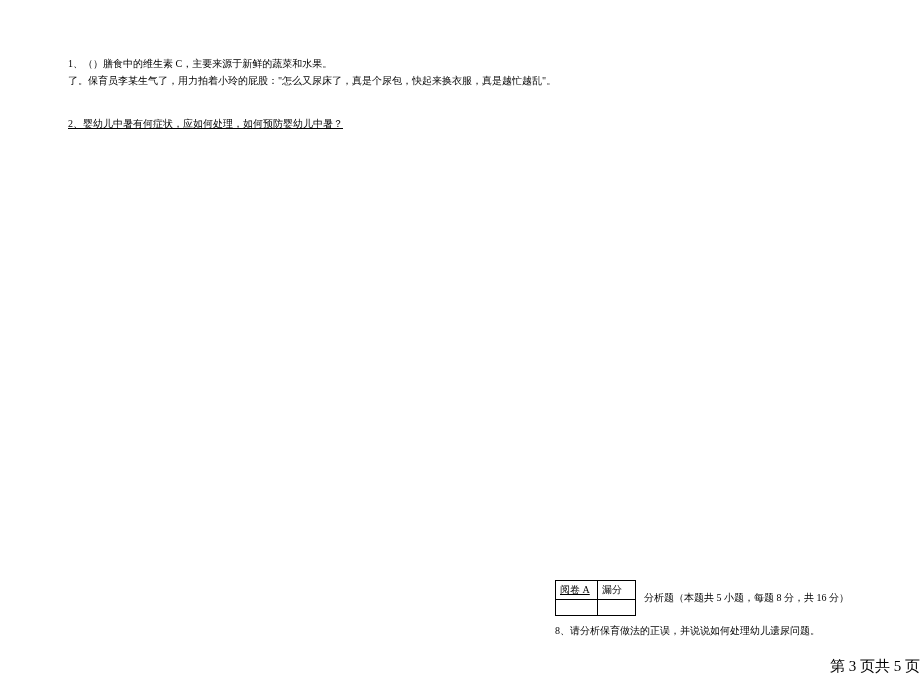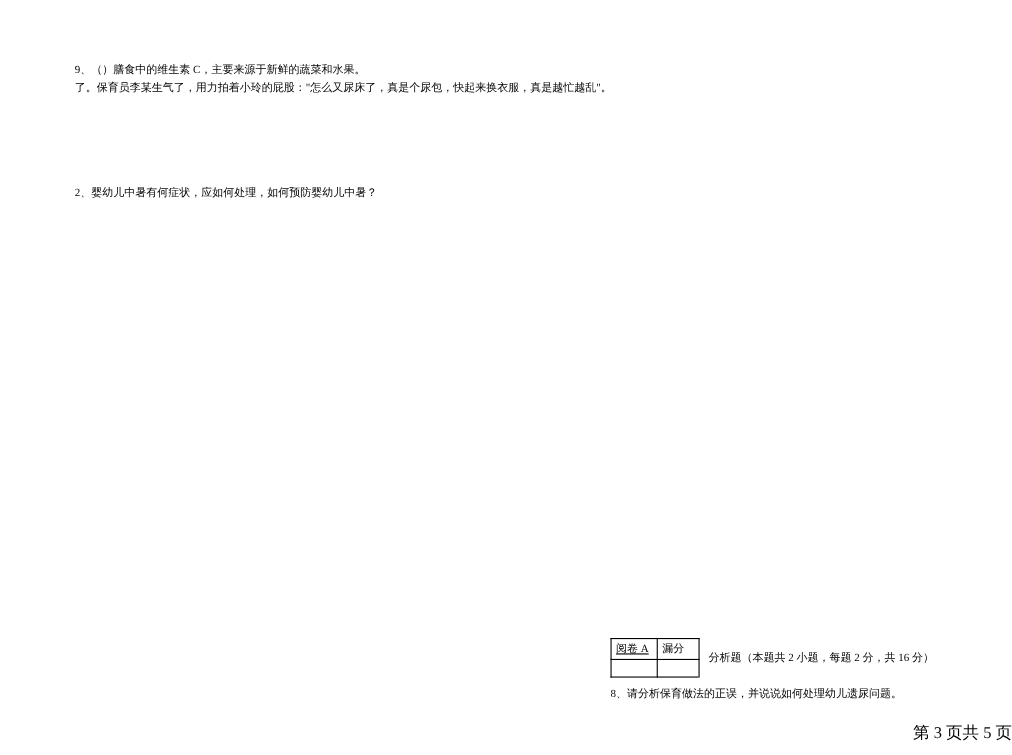--- a/index.html
+++ b/index.html
@@ -29,21 +29,22 @@
     .q6 {
       margin-bottom: 0;
     }
     .story-line1 {
       margin-left: 24px;
     }
     .story-line2 {
       margin-left: 0;
     }
     .q2 {
-      margin-top: 78px;
+      margin-top: 26px;
+      text-decoration: underline;
     }
     .bottom-section {
       position: absolute;
       bottom: 48px;
       right: 55px;
       width: 310px;
     }
     .score-table {
       border-collapse: collapse;
       width: 100%;
@@ -78,32 +79,32 @@
       left: 0;
       right: 0;
       text-align: right;
       font-size: 15px;
     }
   </style>
 </head>
 <body>
 
 <div class="content-top">
-  <div class="question-line q6">9、（）膳食中的维生素 C，主要来源于新鲜的蔬菜和水果。</div>
+  <div class="question-line q6">1、（）膳食中的维生素 C，主要来源于新鲜的蔬菜和水果。</div>
   <div class="question-line story-line2">了。保育员李某生气了，用力拍着小玲的屁股："怎么又尿床了，真是个尿包，快起来换衣服，真是越忙越乱"。</div>
   <div class="question-line q2">2、婴幼儿中暑有何症状，应如何处理，如何预防婴幼儿中暑？</div>
 </div>
 
 <div class="bottom-section">
   <table class="score-table">
     <tbody>
         <tr>
       <td class="col1">阅卷 A</td>
       <td class="col2">漏分</td>
-      <td class="col3" rowspan="2">分析题（本题共 2 小题，每题 2 分，共 16 分）</td>
+      <td class="col3" rowspan="2">分析题（本题共 5 小题，每题 8 分，共 16 分）</td>
     </tr>
     <tr>
       <td class="col1"></td>
       <td class="col2"></td>
     </tr>
   </tbody>
     </table>
   <div class="analysis-q1">8、请分析保育做法的正误，并说说如何处理幼儿遗尿问题。</div>
 </div>
 

